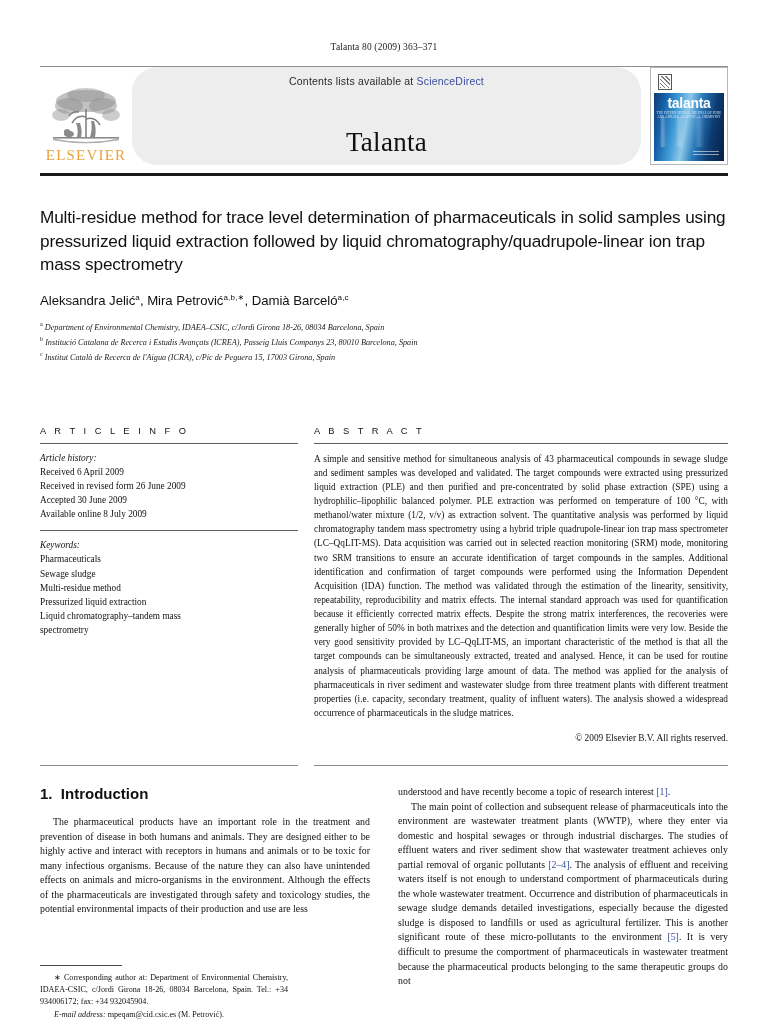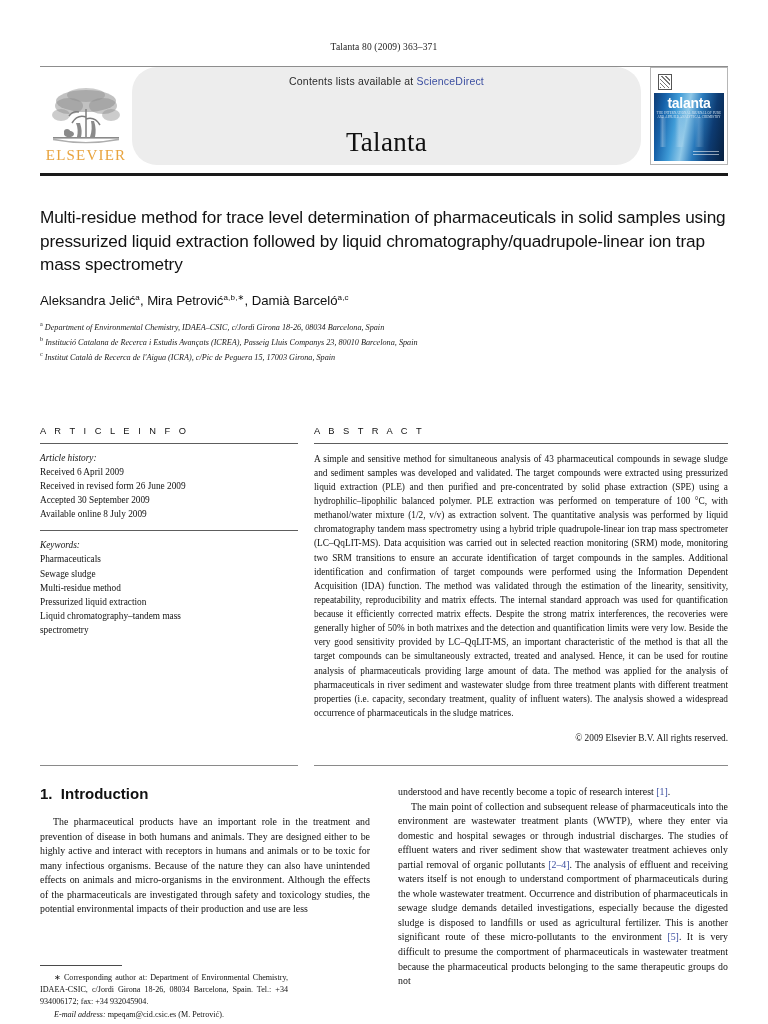--- a/index.html
+++ b/index.html
@@ -350,21 +350,21 @@
 
   <div class="info-abs">
 
     <div class="col-info">
       <div class="sec-head">A R T I C L E    I N F O</div>
       <div class="hr-thin"></div>
       <div class="info-body">
         <div class="info-line it">Article history:</div>
         <div class="info-line">Received 6 April 2009</div>
         <div class="info-line">Received in revised form 26 June 2009</div>
-        <div class="info-line">Accepted 30 September 2009</div>
+        <div class="info-line">Accepted 30 June 2009</div>
         <div class="info-line">Available online 8 July 2009</div>
       </div>
       <div class="info-sep"></div>
       <div>
         <div class="info-line it">Keywords:</div>
         <div class="info-line">Pharmaceuticals</div>
         <div class="info-line">Sewage sludge</div>
         <div class="info-line">Multi-residue method</div>
         <div class="info-line">Pressurized liquid extraction</div>
         <div class="info-line">Liquid chromatography–tandem mass</div>

